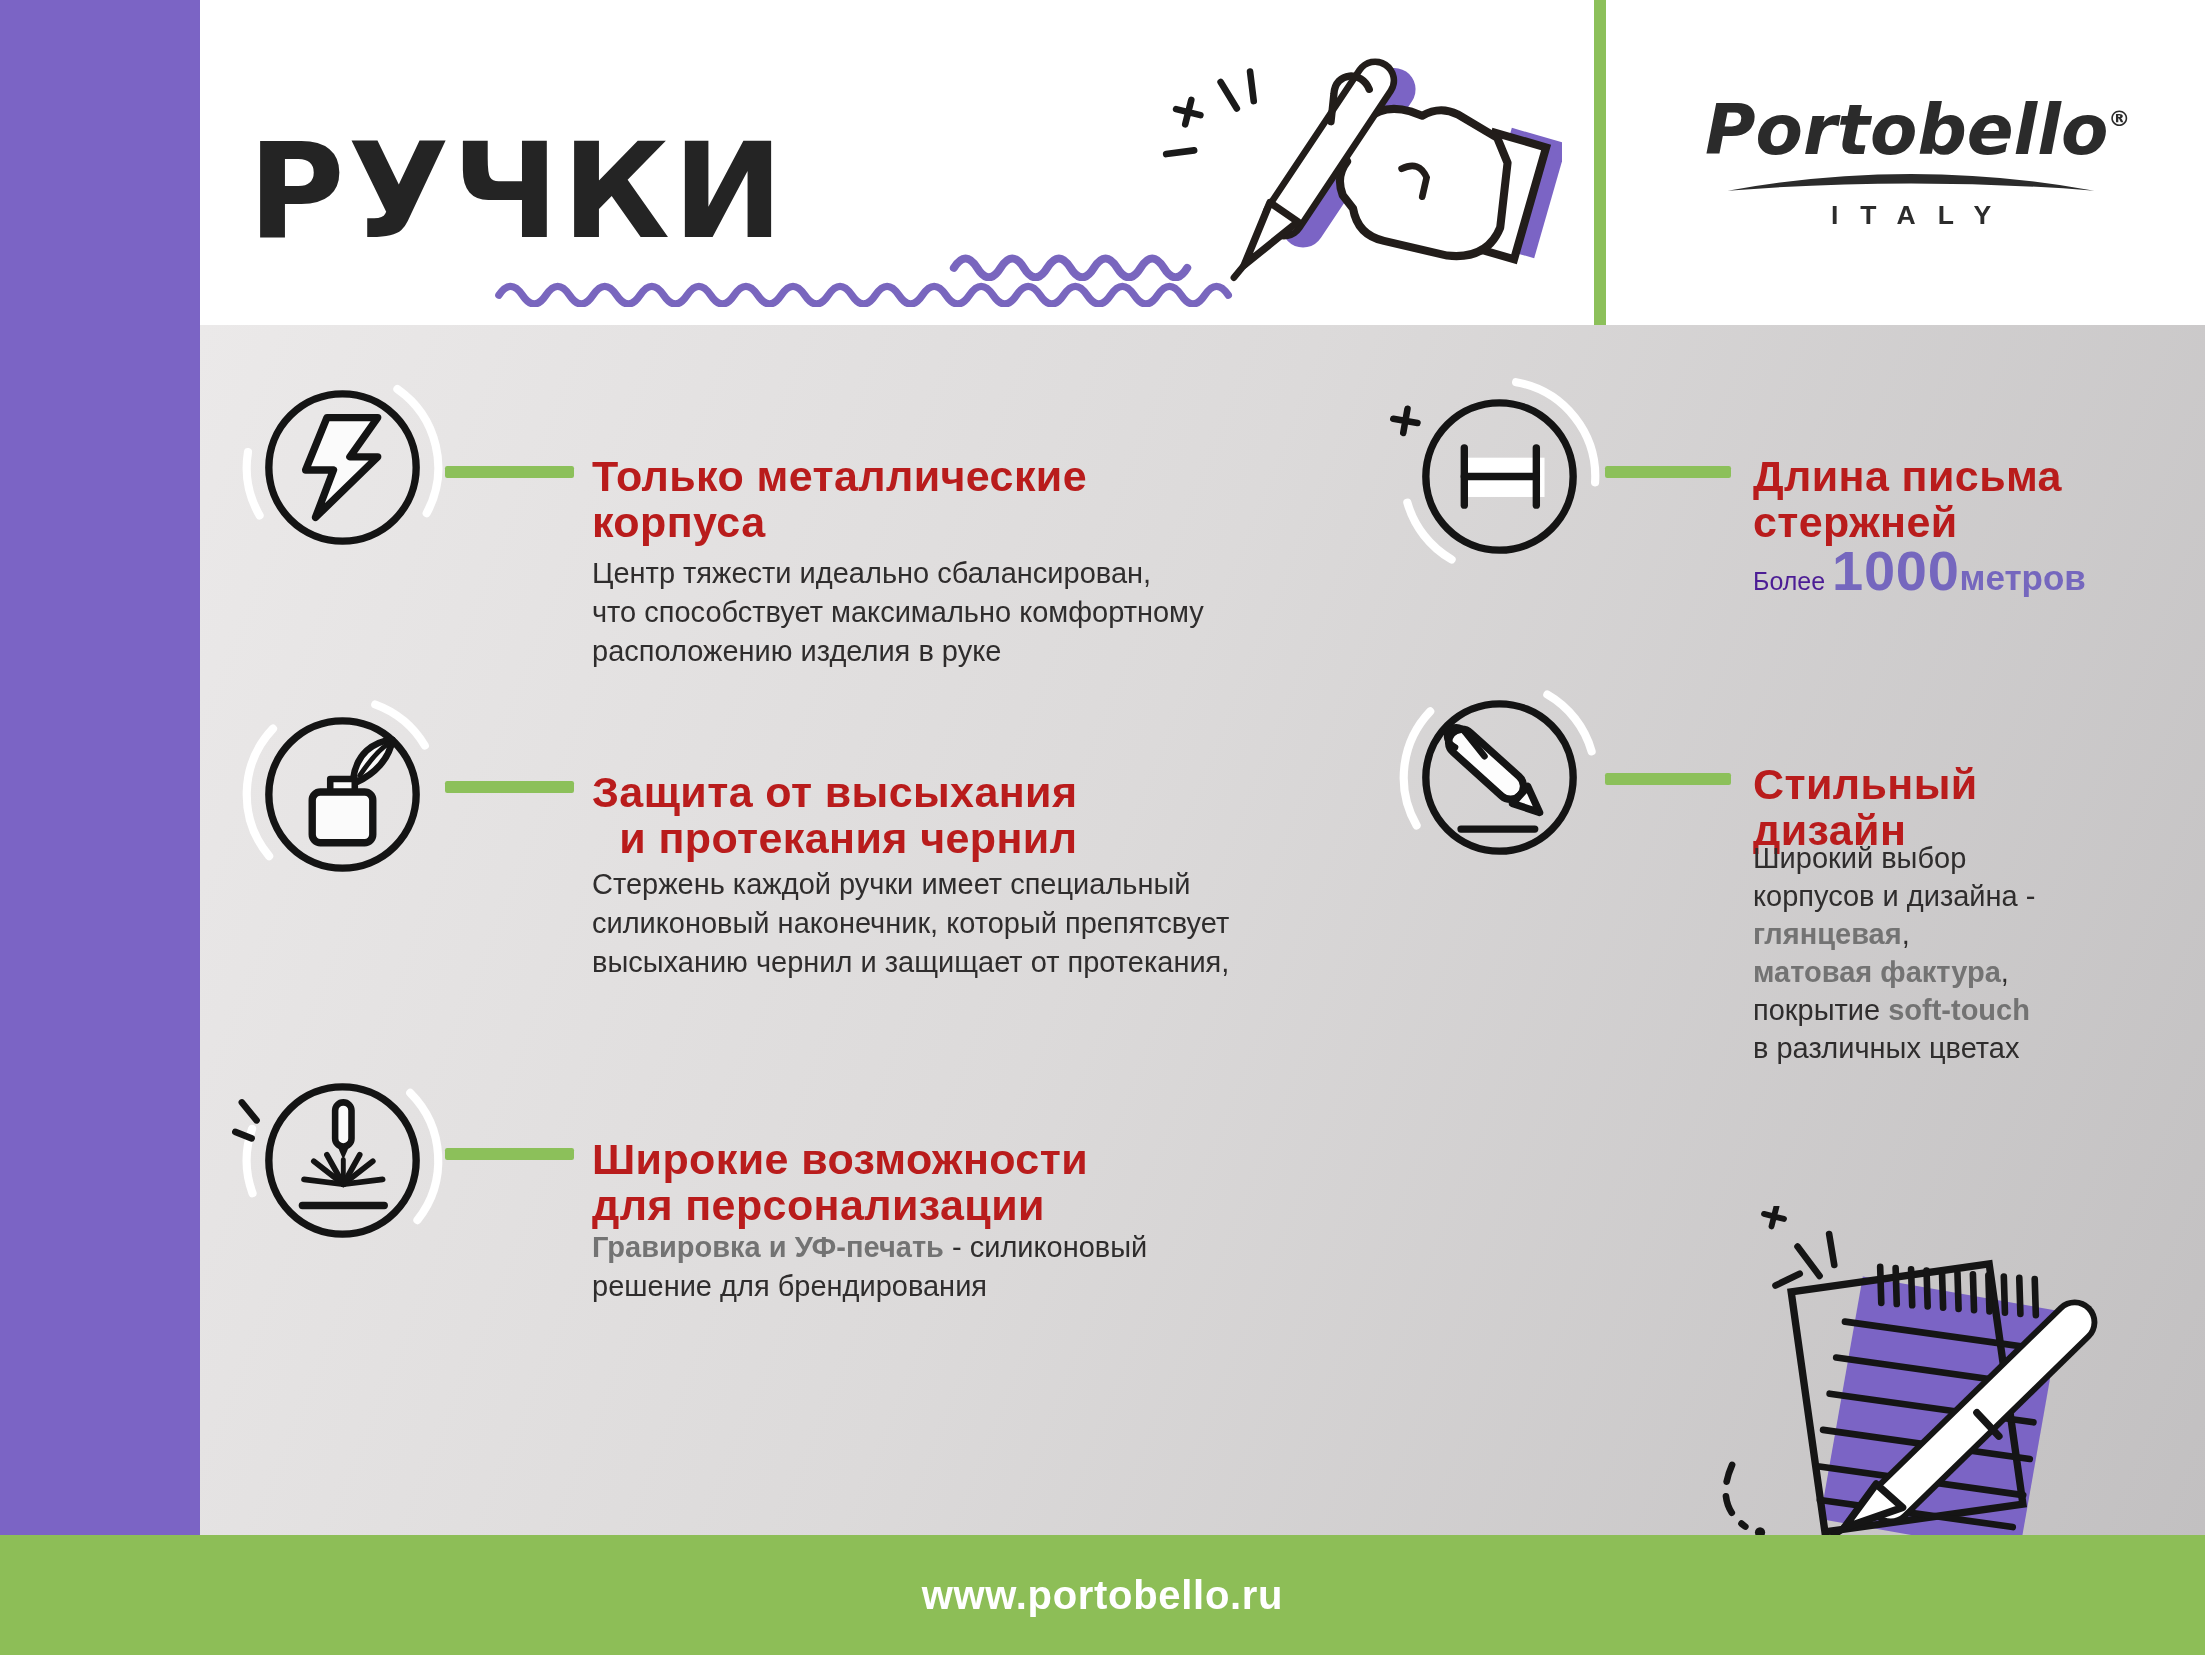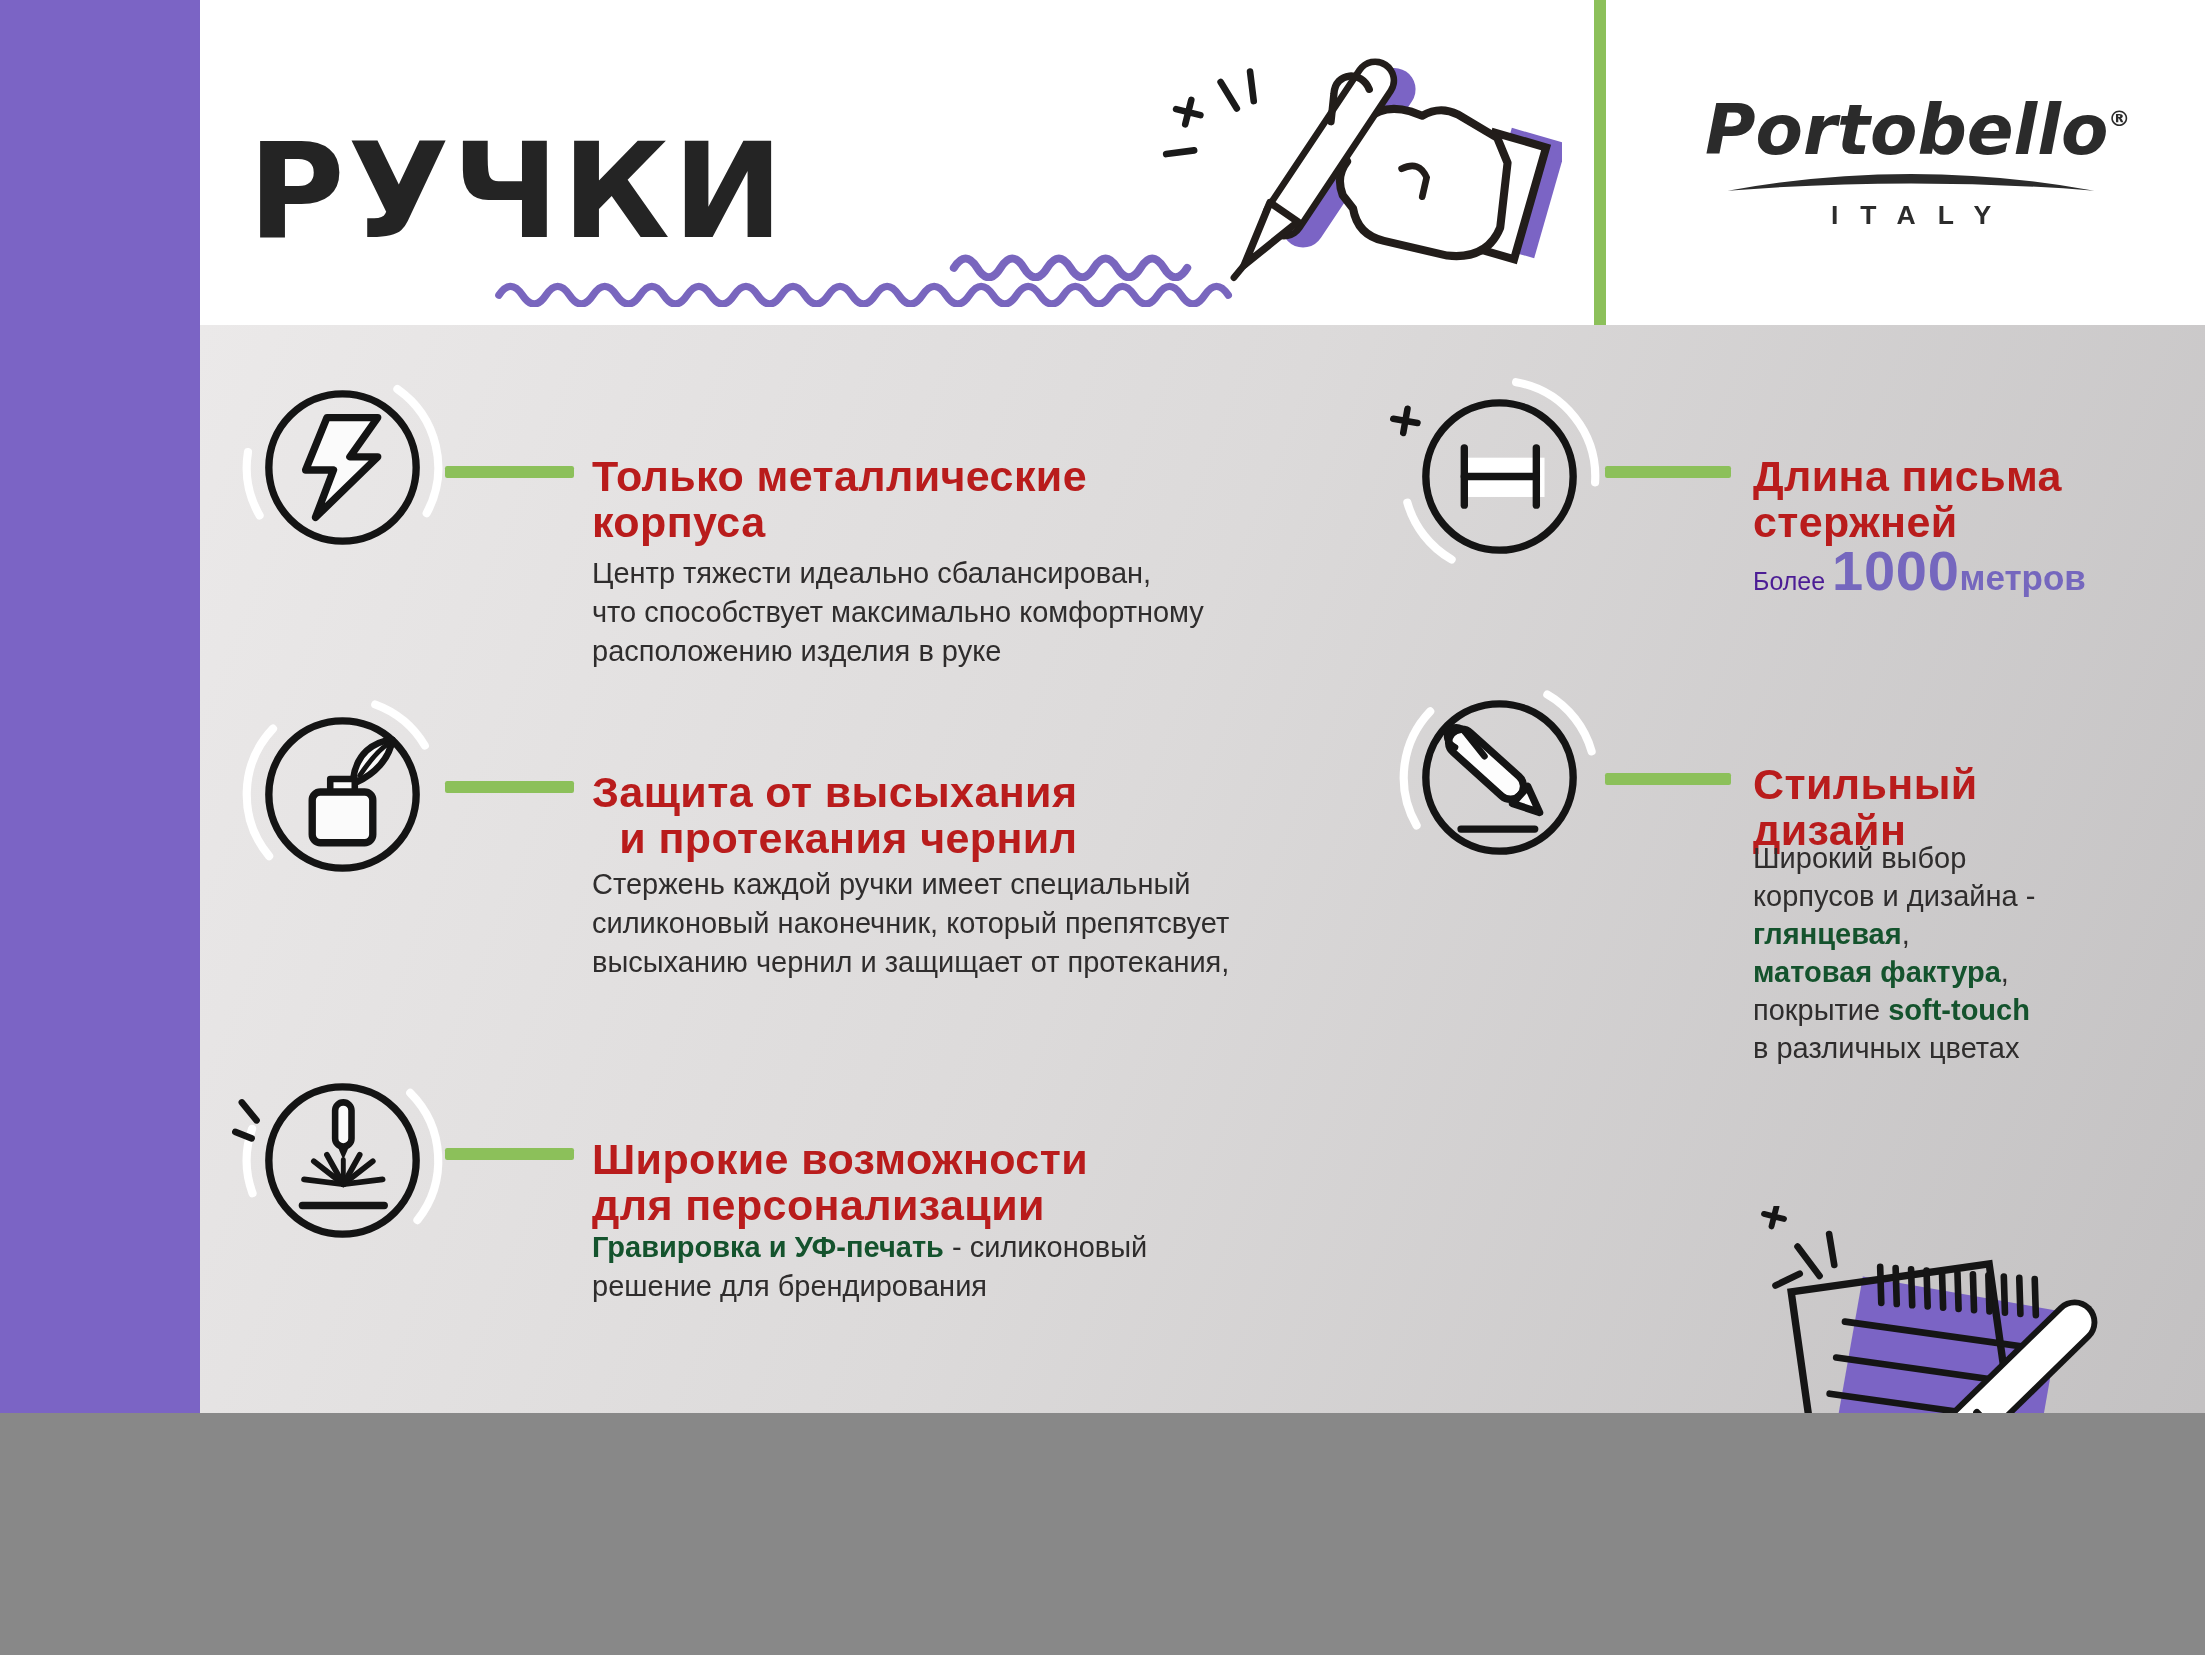--- a/index.html
+++ b/index.html
@@ -1,16 +1,16 @@
 <!DOCTYPE html>
 <html style="font-size:11.8px"><head>
 <meta charset="utf-8">
 <style>
   html,body{margin:0;padding:0;background:#888;}
-  .canvas{position:relative;width:2205px;height:1413px;background:#ffffff;overflow:hidden;
+  .canvas{position:relative;width:2205px;height:1655px;background:#ffffff;overflow:hidden;
           font-family:"Liberation Sans",sans-serif;}
   
   .purple-stripe{position:absolute;left:0;top:0;width:200px;height:1535px;background:#7B64C5;}
   .main-bg{position:absolute;left:200px;top:325px;width:2005px;height:1210px;
            background:linear-gradient(112deg,#ebe9e9 0%,#dcdada 45%,#c2c0c1 100%);}
   .footer{position:absolute;left:0;top:1535px;width:2205px;height:121px;background:#8DBE57;
           display:flex;align-items:center;justify-content:center;}
   .footer-url{color:#ffffff;font-size:40px;font-weight:700;letter-spacing:0.7px;}
   .green-divider{position:absolute;left:1594px;top:0;width:11.8px;height:325px;background:#8CC05A;}
   
@@ -21,21 +21,21 @@
   .brand-name{font-family:"DejaVu Sans",sans-serif;font-style:italic;font-weight:800;
               font-size:69px;line-height:1.05;white-space:nowrap;}
   .brand-reg{font-size:22px;vertical-align:28px;font-style:normal;font-weight:700;}
   .brand-country{font-size:26.5px;font-weight:700;letter-spacing:22px;text-indent:22px;margin-top:1.5px;color:#2c2c2c;}
   
   .bar{position:absolute;height:11.8px;width:129px;border-radius:2.2px;background:#8CC05A;}
   .f-title{position:absolute;font-size:43px;font-weight:700;color:#b91c1c;line-height:46px;letter-spacing:0.4px;white-space:nowrap;}
   .f-title span{display:block;}
   .f-body{position:absolute;font-size:29px;color:#2f2d2d;line-height:39px;white-space:nowrap;}
   .f-body .ln{display:block;}
-  .accent{color:#14532d;font-weight:700;}
+  .accent{color:#737373;font-weight:700;}
   .stat{position:absolute;left:1753px;top:541px;line-height:59px;white-space:nowrap;}
   .stat-prefix{font-size:25px;color:#4c1d95;}
   .stat-value{font-size:56px;font-weight:800;color:#7567BE;letter-spacing:0.7px;}
   .stat-suffix{font-size:35px;font-weight:700;color:#7567BE;}
   .icon-svg{position:absolute;width:221px;height:221px;}
   .illu{position:absolute;}
 </style>
 </head>
 <body>
 

